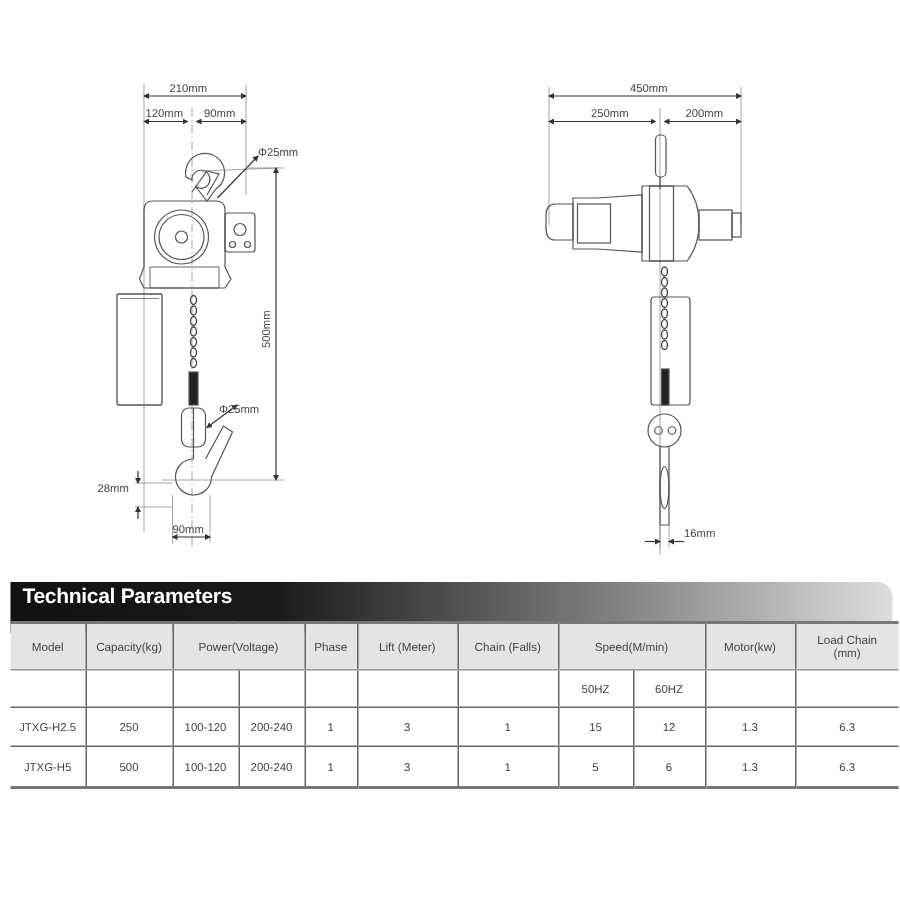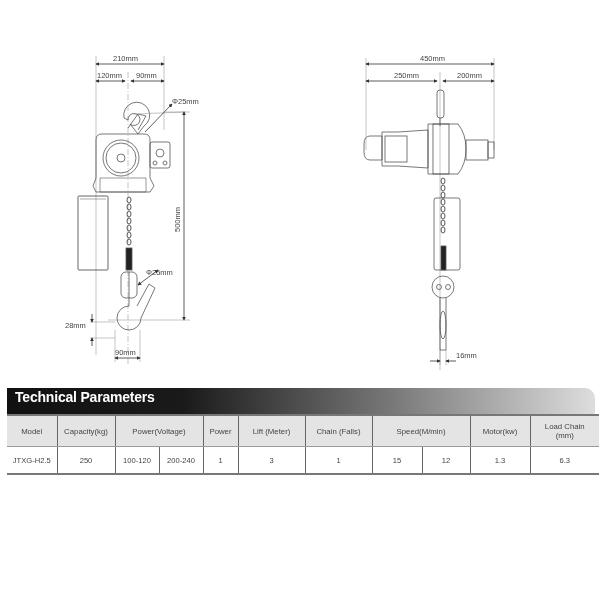--- a/index.html
+++ b/index.html
@@ -165,34 +165,60 @@
       <col style="width:50px">
     <col style="width:48px">
       <col style="width:60px">
       <col style="width:69px">
   </colgroup>
   <tbody>
       <tr class="hdr">
     <td>Model</td>
     <td>Capacity(kg)</td>
     <td colspan="2">Power(Voltage)</td>
-    <td>Power</td>
+    <td>Phase</td>
     <td>Lift (Meter)</td>
     <td>Chain (Falls)</td>
     <td colspan="2">Speed(M/min)</td>
     <td>Motor(kw)</td>
     <td style="padding:0 8px;margin-top:28px;">Load Chain (mm)</td>
   </tr>
+  <tr class="sub">
+    <td></td>
+    <td></td>
+    <td></td>
+    <td></td>
+    <td></td>
+    <td></td>
+    <td></td>
+    <td>50HZ</td>
+    <td>60HZ</td>
+    <td></td>
+    <td></td>
+  </tr>
   <tr class="row">
     <td>JTXG-H2.5</td>
     <td>250</td>
     <td>100-120</td>
     <td>200-240</td>
     <td>1</td>
     <td>3</td>
     <td>1</td>
     <td>15</td>
     <td>12</td>
     <td>1.3</td>
     <td>6.3</td>
   </tr>
+  <tr class="row">
+    <td>JTXG-H5</td>
+    <td>500</td>
+    <td>100-120</td>
+    <td>200-240</td>
+    <td>1</td>
+    <td>3</td>
+    <td>1</td>
+    <td>5</td>
+    <td>6</td>
+    <td>1.3</td>
+    <td>6.3</td>
+  </tr>
 </tbody>
   </table>
 
 </body></html>

